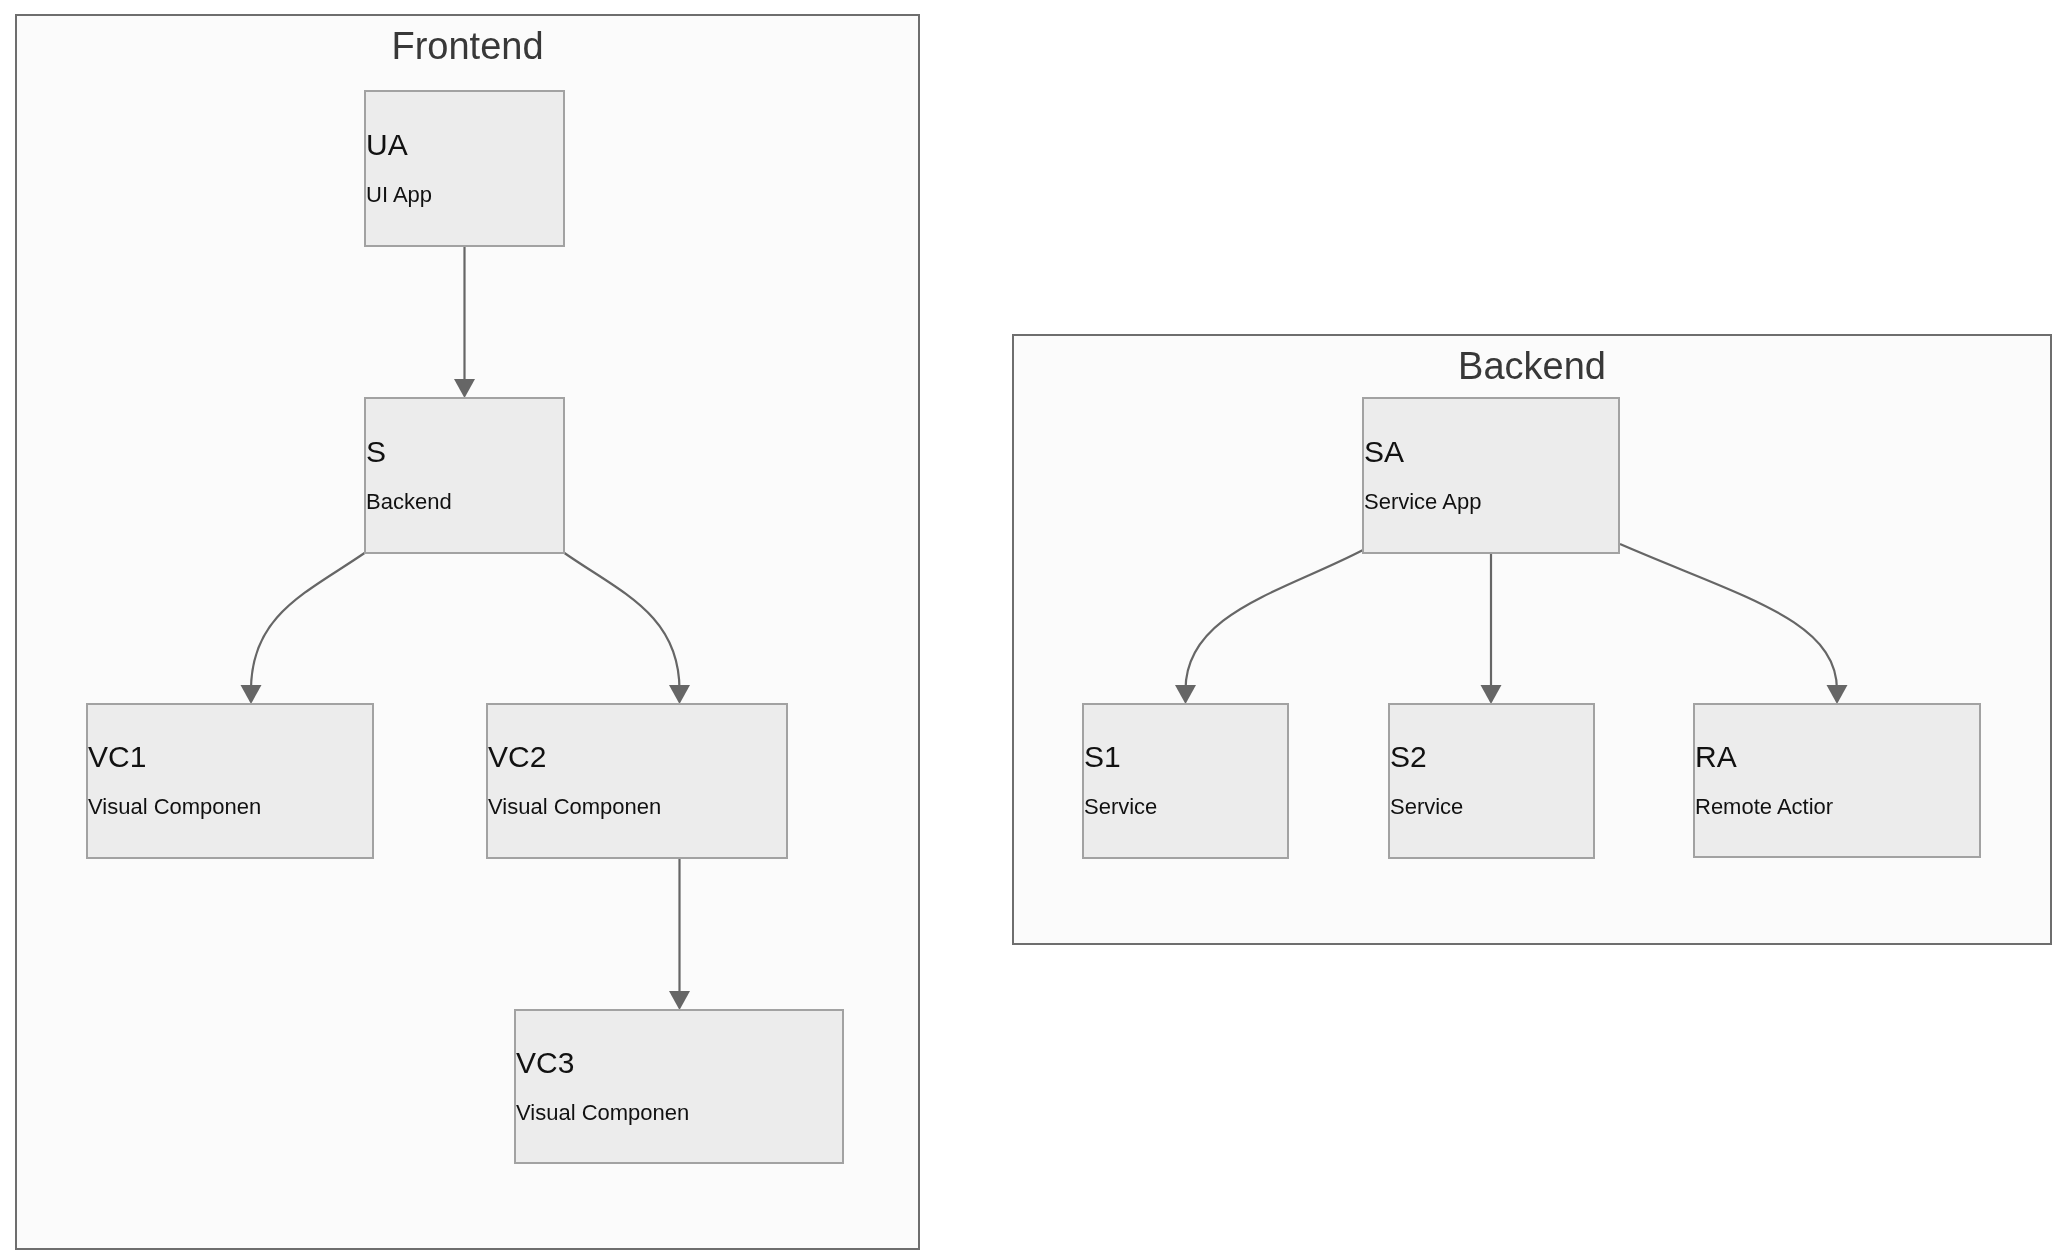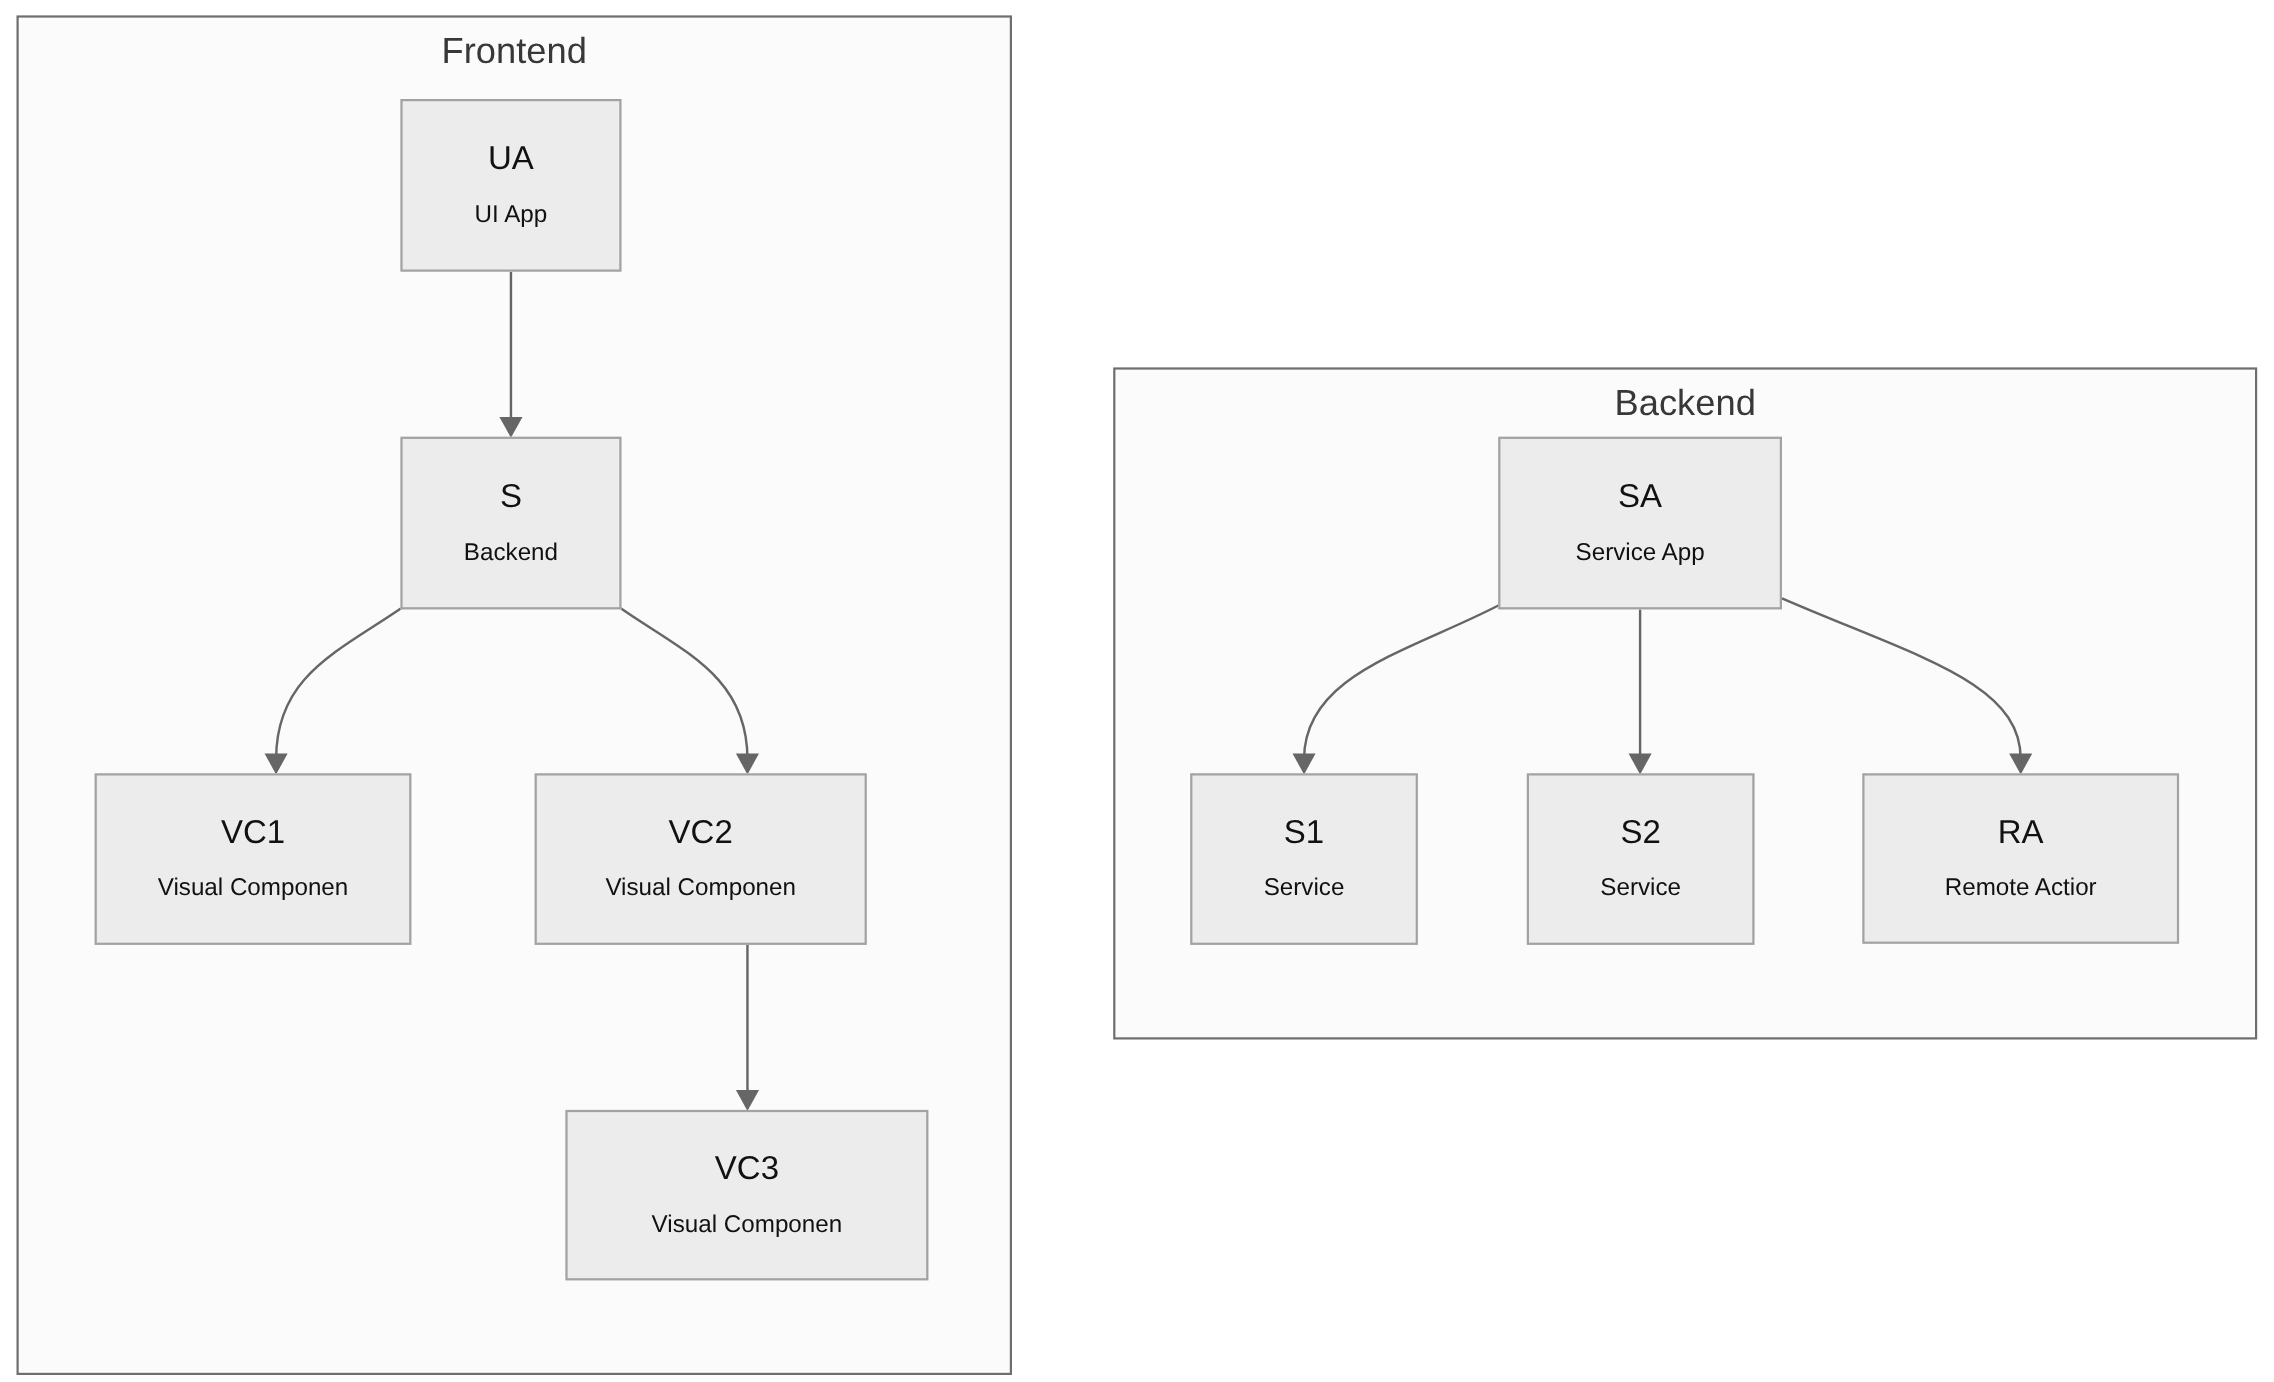--- a/index.html
+++ b/index.html
@@ -12,29 +12,29 @@
   }
   .canvas{position:absolute;inset:0;}
   .cluster{
     position:absolute;background:var(--cluster-fill);
     border:2px solid var(--cluster-border);box-sizing:border-box;
   }
   .cluster-frontend{left:15px;top:14px;width:905px;height:1236px;}
   .cluster-backend{left:1012px;top:334px;width:1040px;height:611px;}
   .cluster-title{
     position:absolute;left:0;right:0;top:11px;text-align:center;
-    font-size:33px;color:var(--cluster-title);line-height:38px;
+    font-size:38px;color:var(--cluster-title);line-height:38px;
   }
   .edges{position:absolute;left:0;top:0;pointer-events:none;}
   .edges path{fill:none;stroke:var(--edge);stroke-width:2.2px;}
   .edges polygon{fill:var(--edge);stroke:none;}
   .node{
     position:absolute;background:var(--node-fill);
     border:2px solid var(--node-border);box-sizing:border-box;
-    display:flex;flex-direction:column;align-items:center;justify-content:center;
+    display:flex;flex-direction:column;align-items:flex-start;justify-content:center;
     gap:18px;color:var(--node-text);
   }
   .node-title{font-size:30px;line-height:34px;white-space:nowrap;}
   .node-sub{font-size:22px;line-height:30px;white-space:nowrap;overflow:hidden;max-width:92%;}
   
   .node-ua {left:364px; top:90px;  width:201px;height:157px;}
   .node-s  {left:364px; top:397px; width:201px;height:157px;}
   .node-vc1{left:86px;  top:703px; width:288px;height:156px;}
   .node-vc2{left:486px; top:703px; width:302px;height:156px;}
   .node-vc3{left:514px; top:1009px;width:330px;height:155px;}

